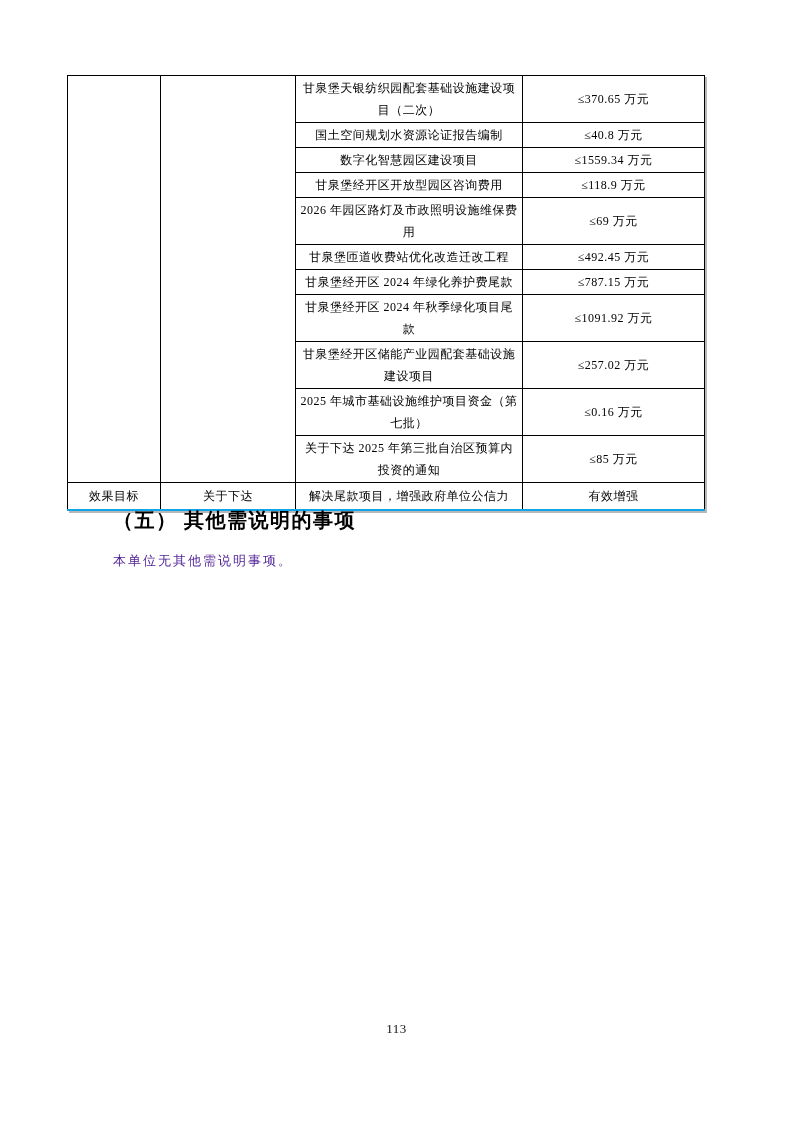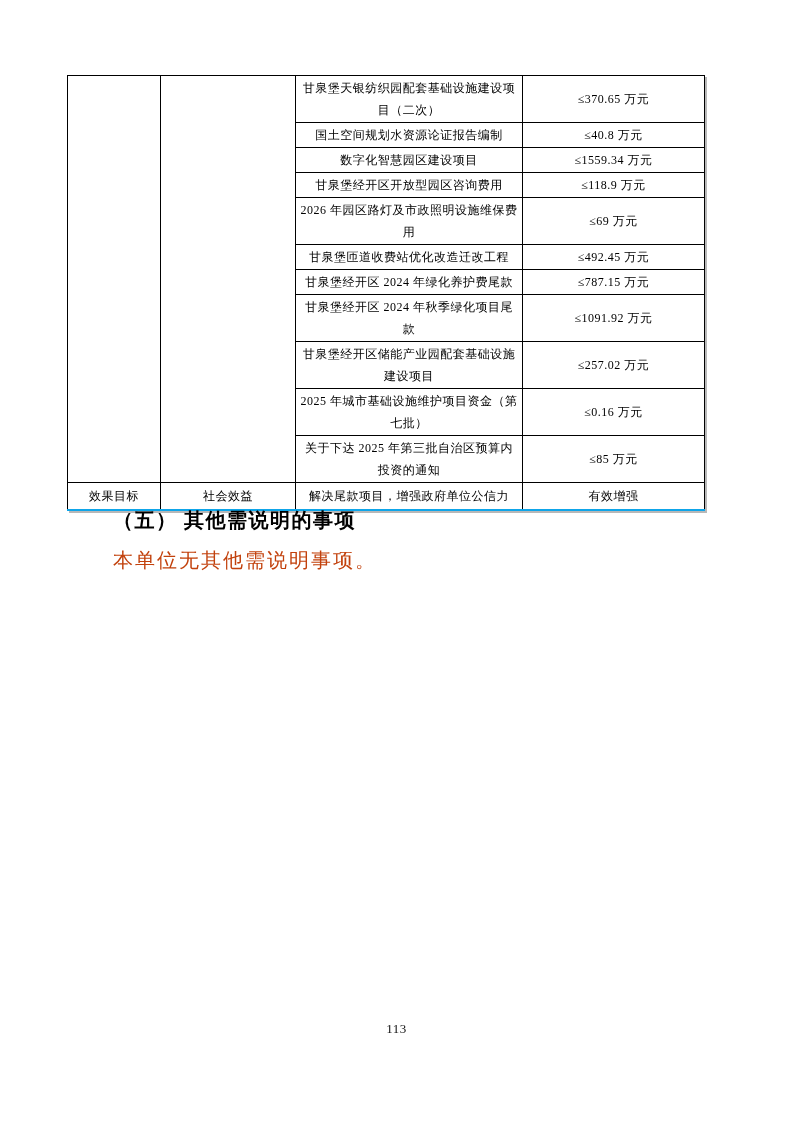--- a/index.html
+++ b/index.html
@@ -38,24 +38,24 @@
     left: 113px; top: 508px;
     font-size: 20px;
     font-weight: bold;
     letter-spacing: 1.5px;
     line-height: 24px;
     color: #000;
   }
   .section-body {
     position: absolute;
     left: 113px; top: 548px;
-    font-size: 20px;
+    font-size: 13px;
     letter-spacing: 2px;
     line-height: 25px;
-    color: #c2410c;
+    color: #4c1d95;
   }
   .page-number {
     position: absolute;
     left: 0; top: 1021px;
     width: 100%;
     text-align: center;
     font-size: 13px;
     letter-spacing: 0.5px;
     color: #111;
   }
@@ -112,21 +112,21 @@
       <tr>
         <td>2025 年城市基础设施维护项目资金（第七批）</td>
         <td><span class="num">≤0.16</span> <span>万元</span></td>
       </tr>
       <tr>
         <td>关于下达 2025 年第三批自治区预算内投资的通知</td>
         <td><span class="num">≤85</span> <span>万元</span></td>
       </tr>
       <tr>
       <td>效果目标</td>
-      <td>社会效益</td>
+      <td>关于下达</td>
       <td>解决尾款项目，增强政府单位公信力</td>
       <td>有效增强</td>
     </tr>
   </tbody>
 </table>
 
 <div class="section-heading">（五） 其他需说明的事项</div>
 <div class="section-body">本单位无其他需说明事项。</div>
 <div class="page-number">113</div>
 

